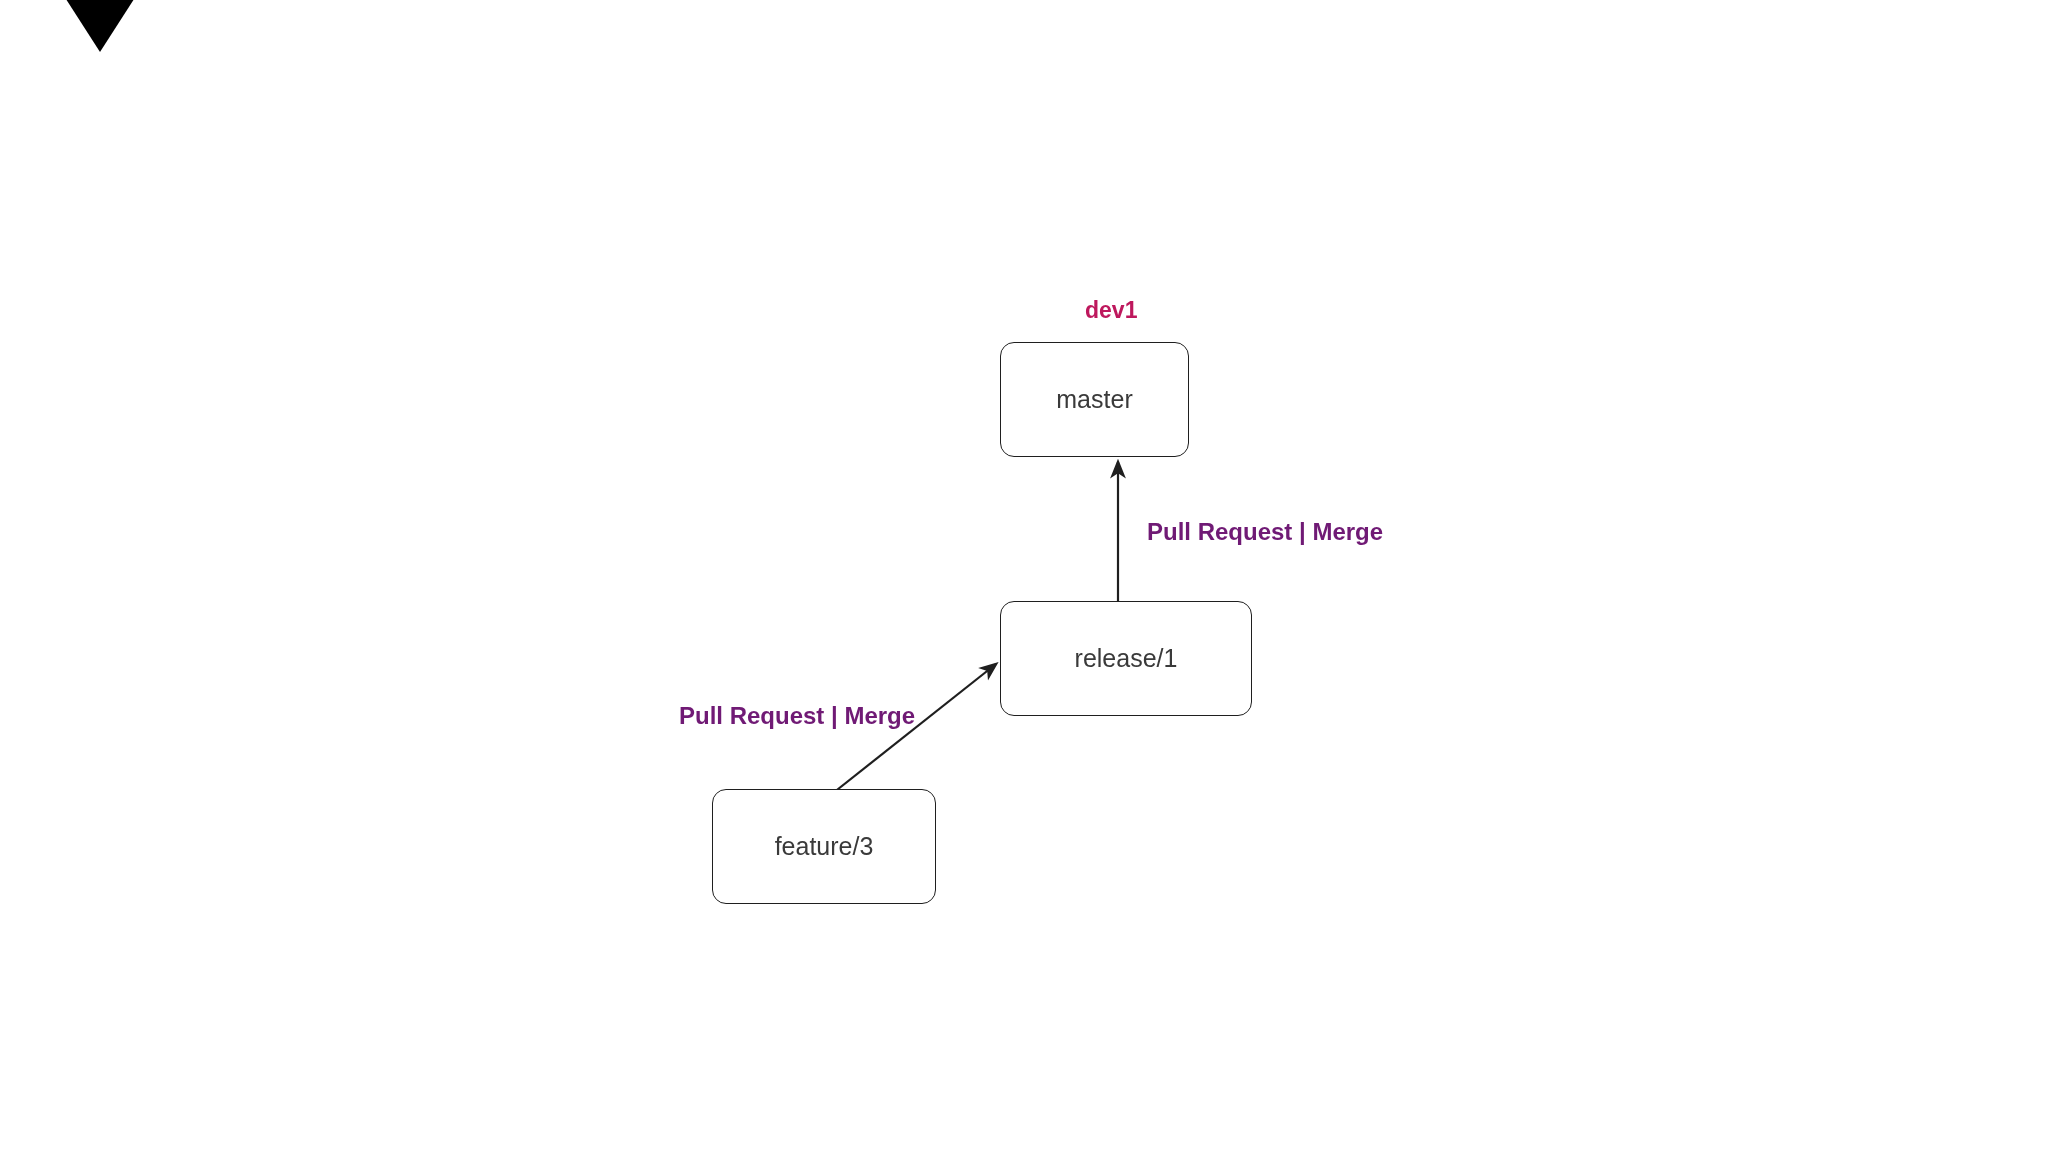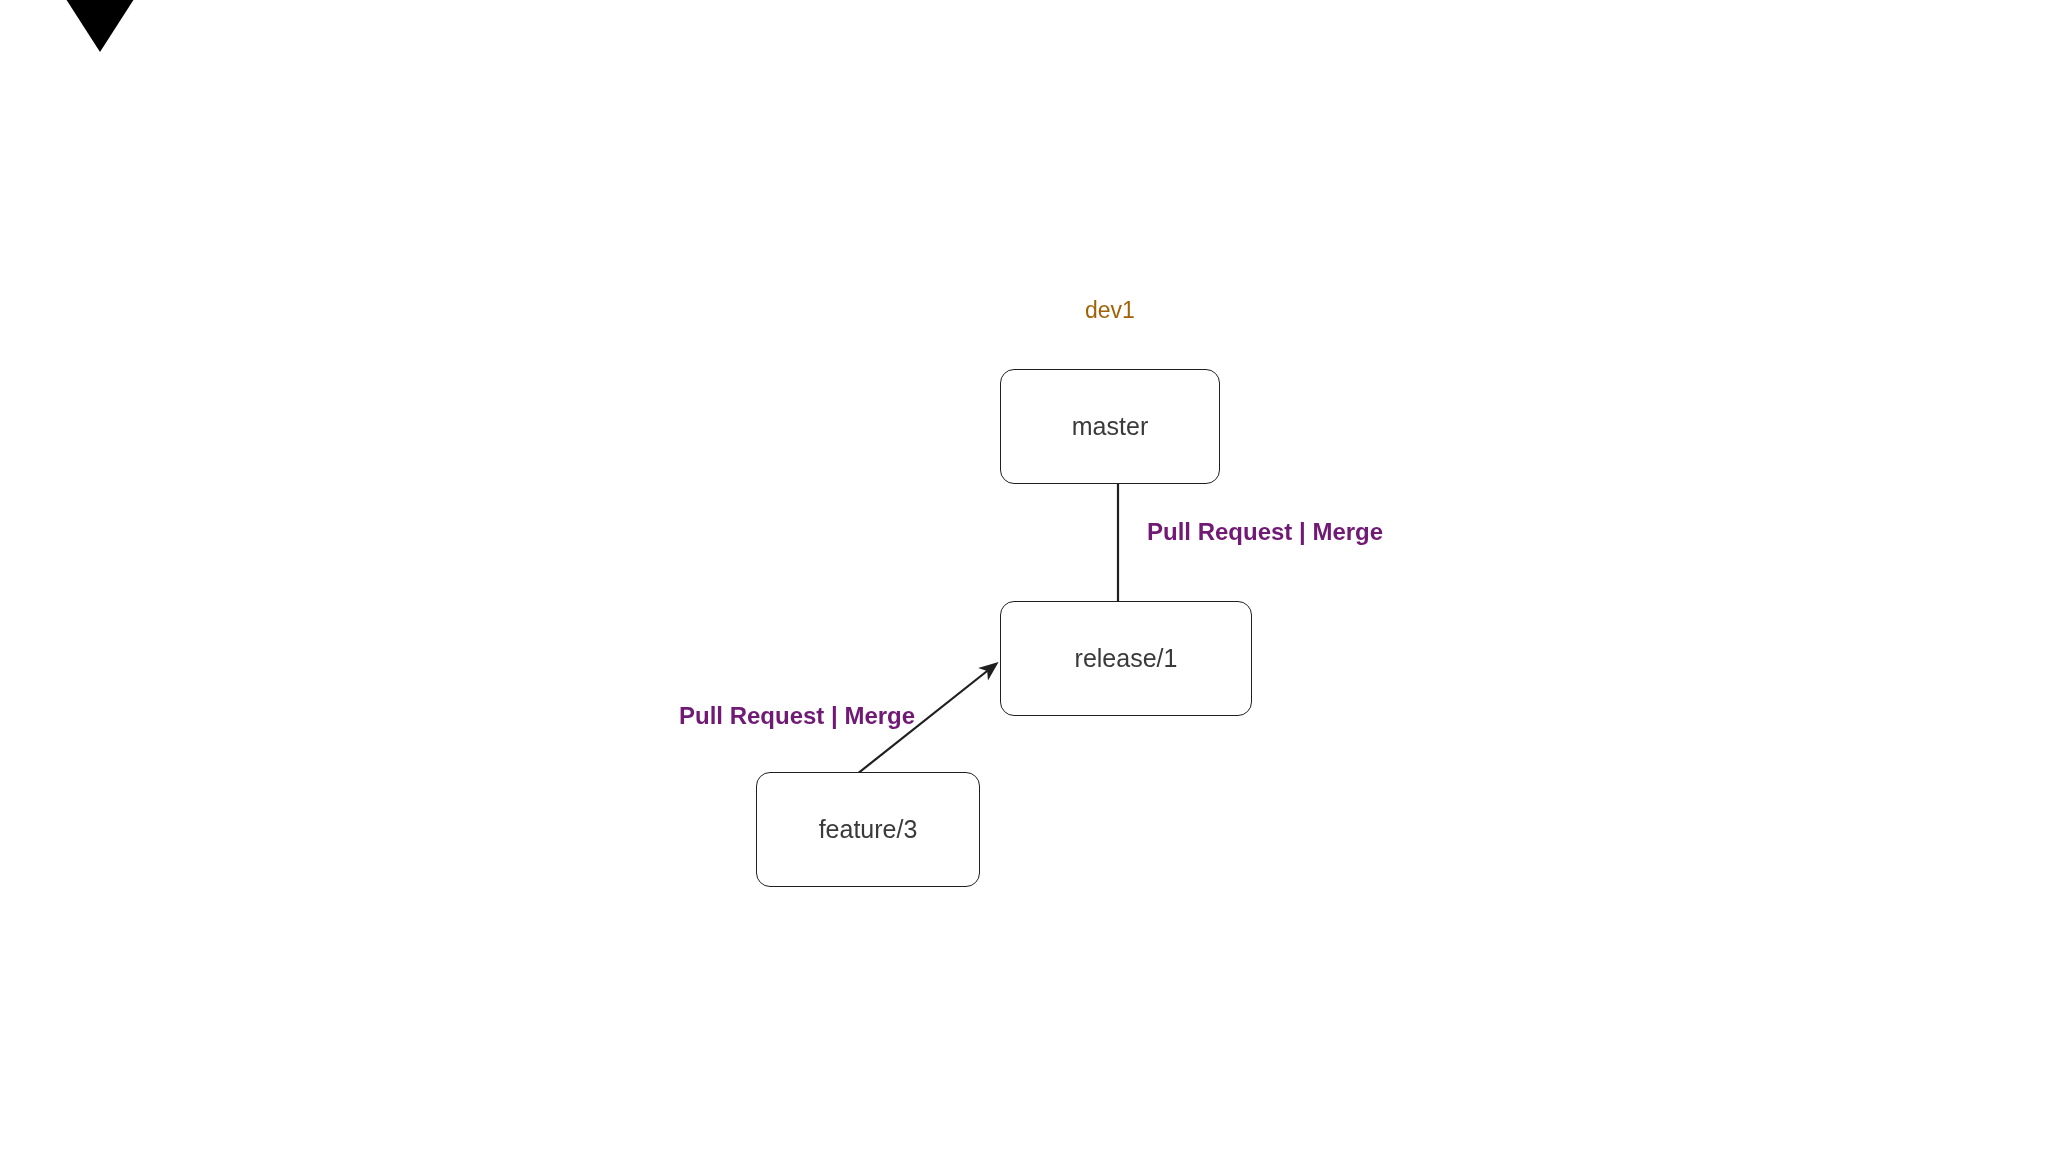--- a/index.html
+++ b/index.html
@@ -69,29 +69,29 @@
     align-items: center;
     justify-content: center;
   }
   .node-label {
     font-size: 25px;
     color: #3a3a3a;
     font-weight: normal;
     white-space: nowrap;
   }
 
-  #node-master  { left: 1000px; top: 342px; width: 220px; height: 115px; margin-top: 27px; }
+  #node-master  { left: 1000px; top: 342px; width: 189px; height: 115px; }
   #node-release { left: 1000px; top: 601px; width: 252px; height: 115px; }
-  #node-feature { left: 712px;  top: 772px; width: 224px; height: 115px; margin-left: 44px; }
+  #node-feature { left: 712px;  top: 789px; width: 224px; height: 115px; }
 
   .swimlane-label {
     position: absolute;
     font-size: 23px;
-    font-weight: normal;
-    color: #a16207;
+    font-weight: bold;
+    color: #be185d;
     white-space: nowrap;
   }
   #label-dev1 { left: 1085px; top: 297px; }
 
   .edge-label {
     position: absolute;
     font-size: 24px;
     font-weight: bold;
     color: #701a75;
     white-space: nowrap;

